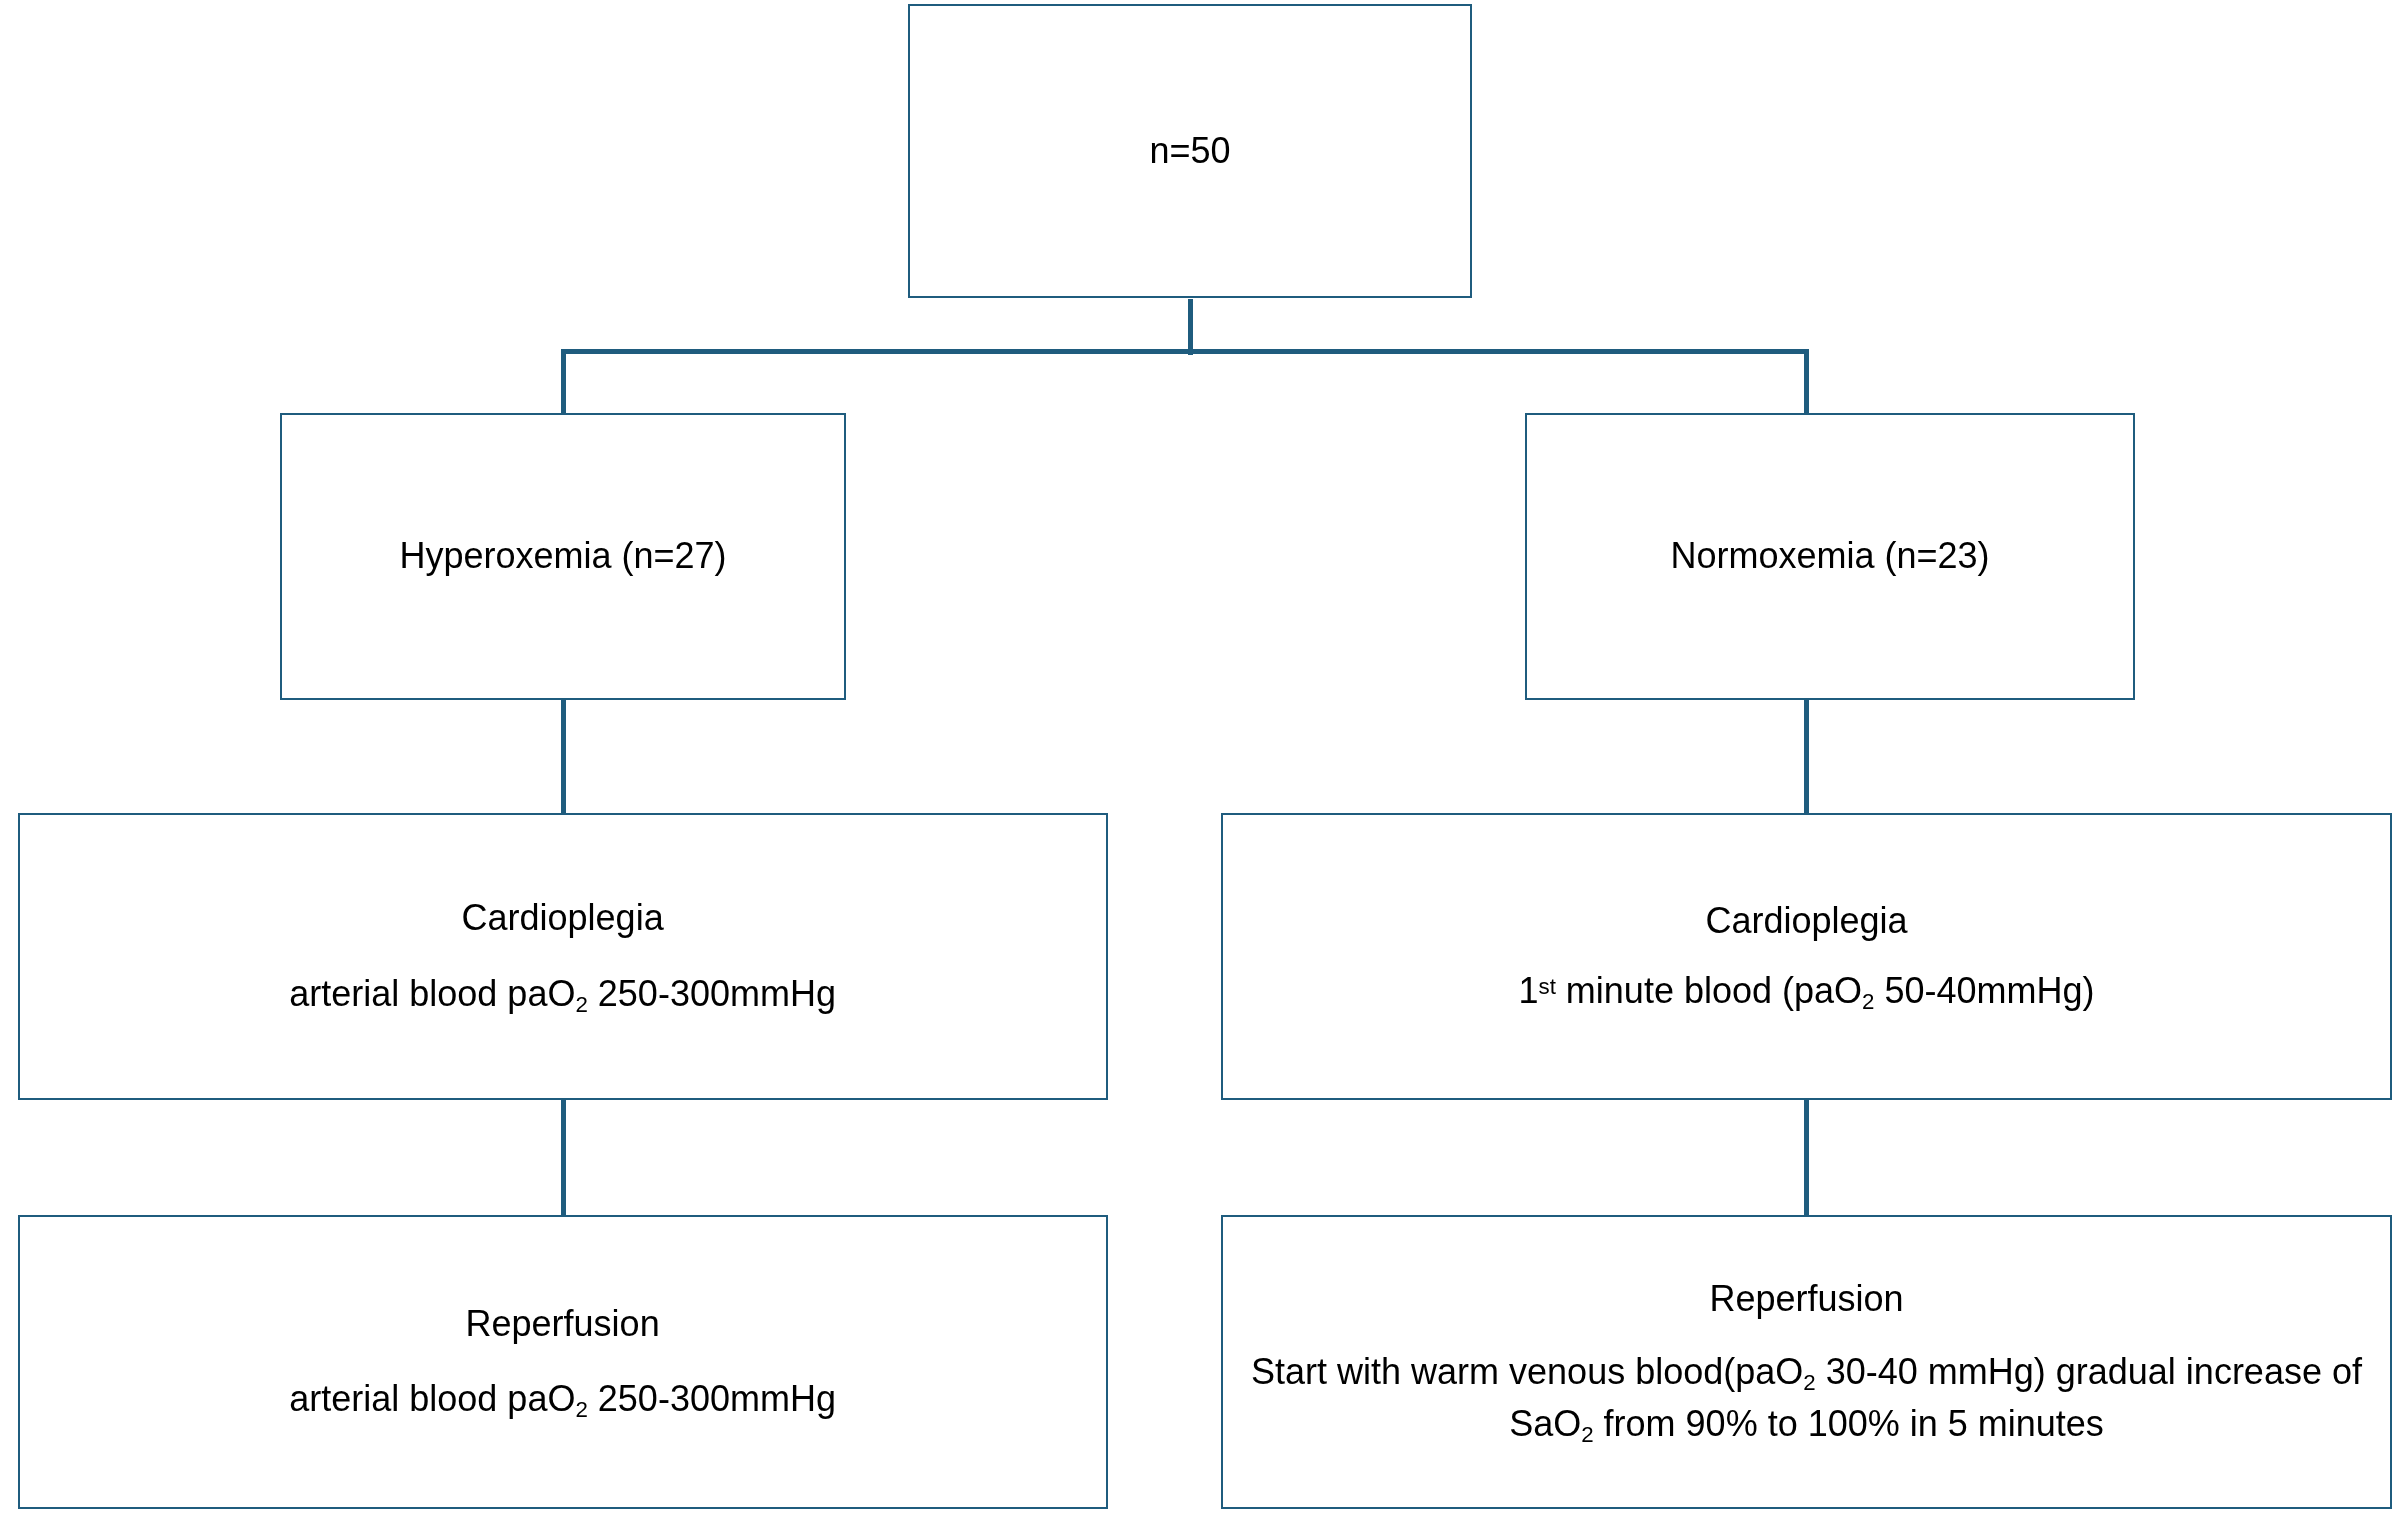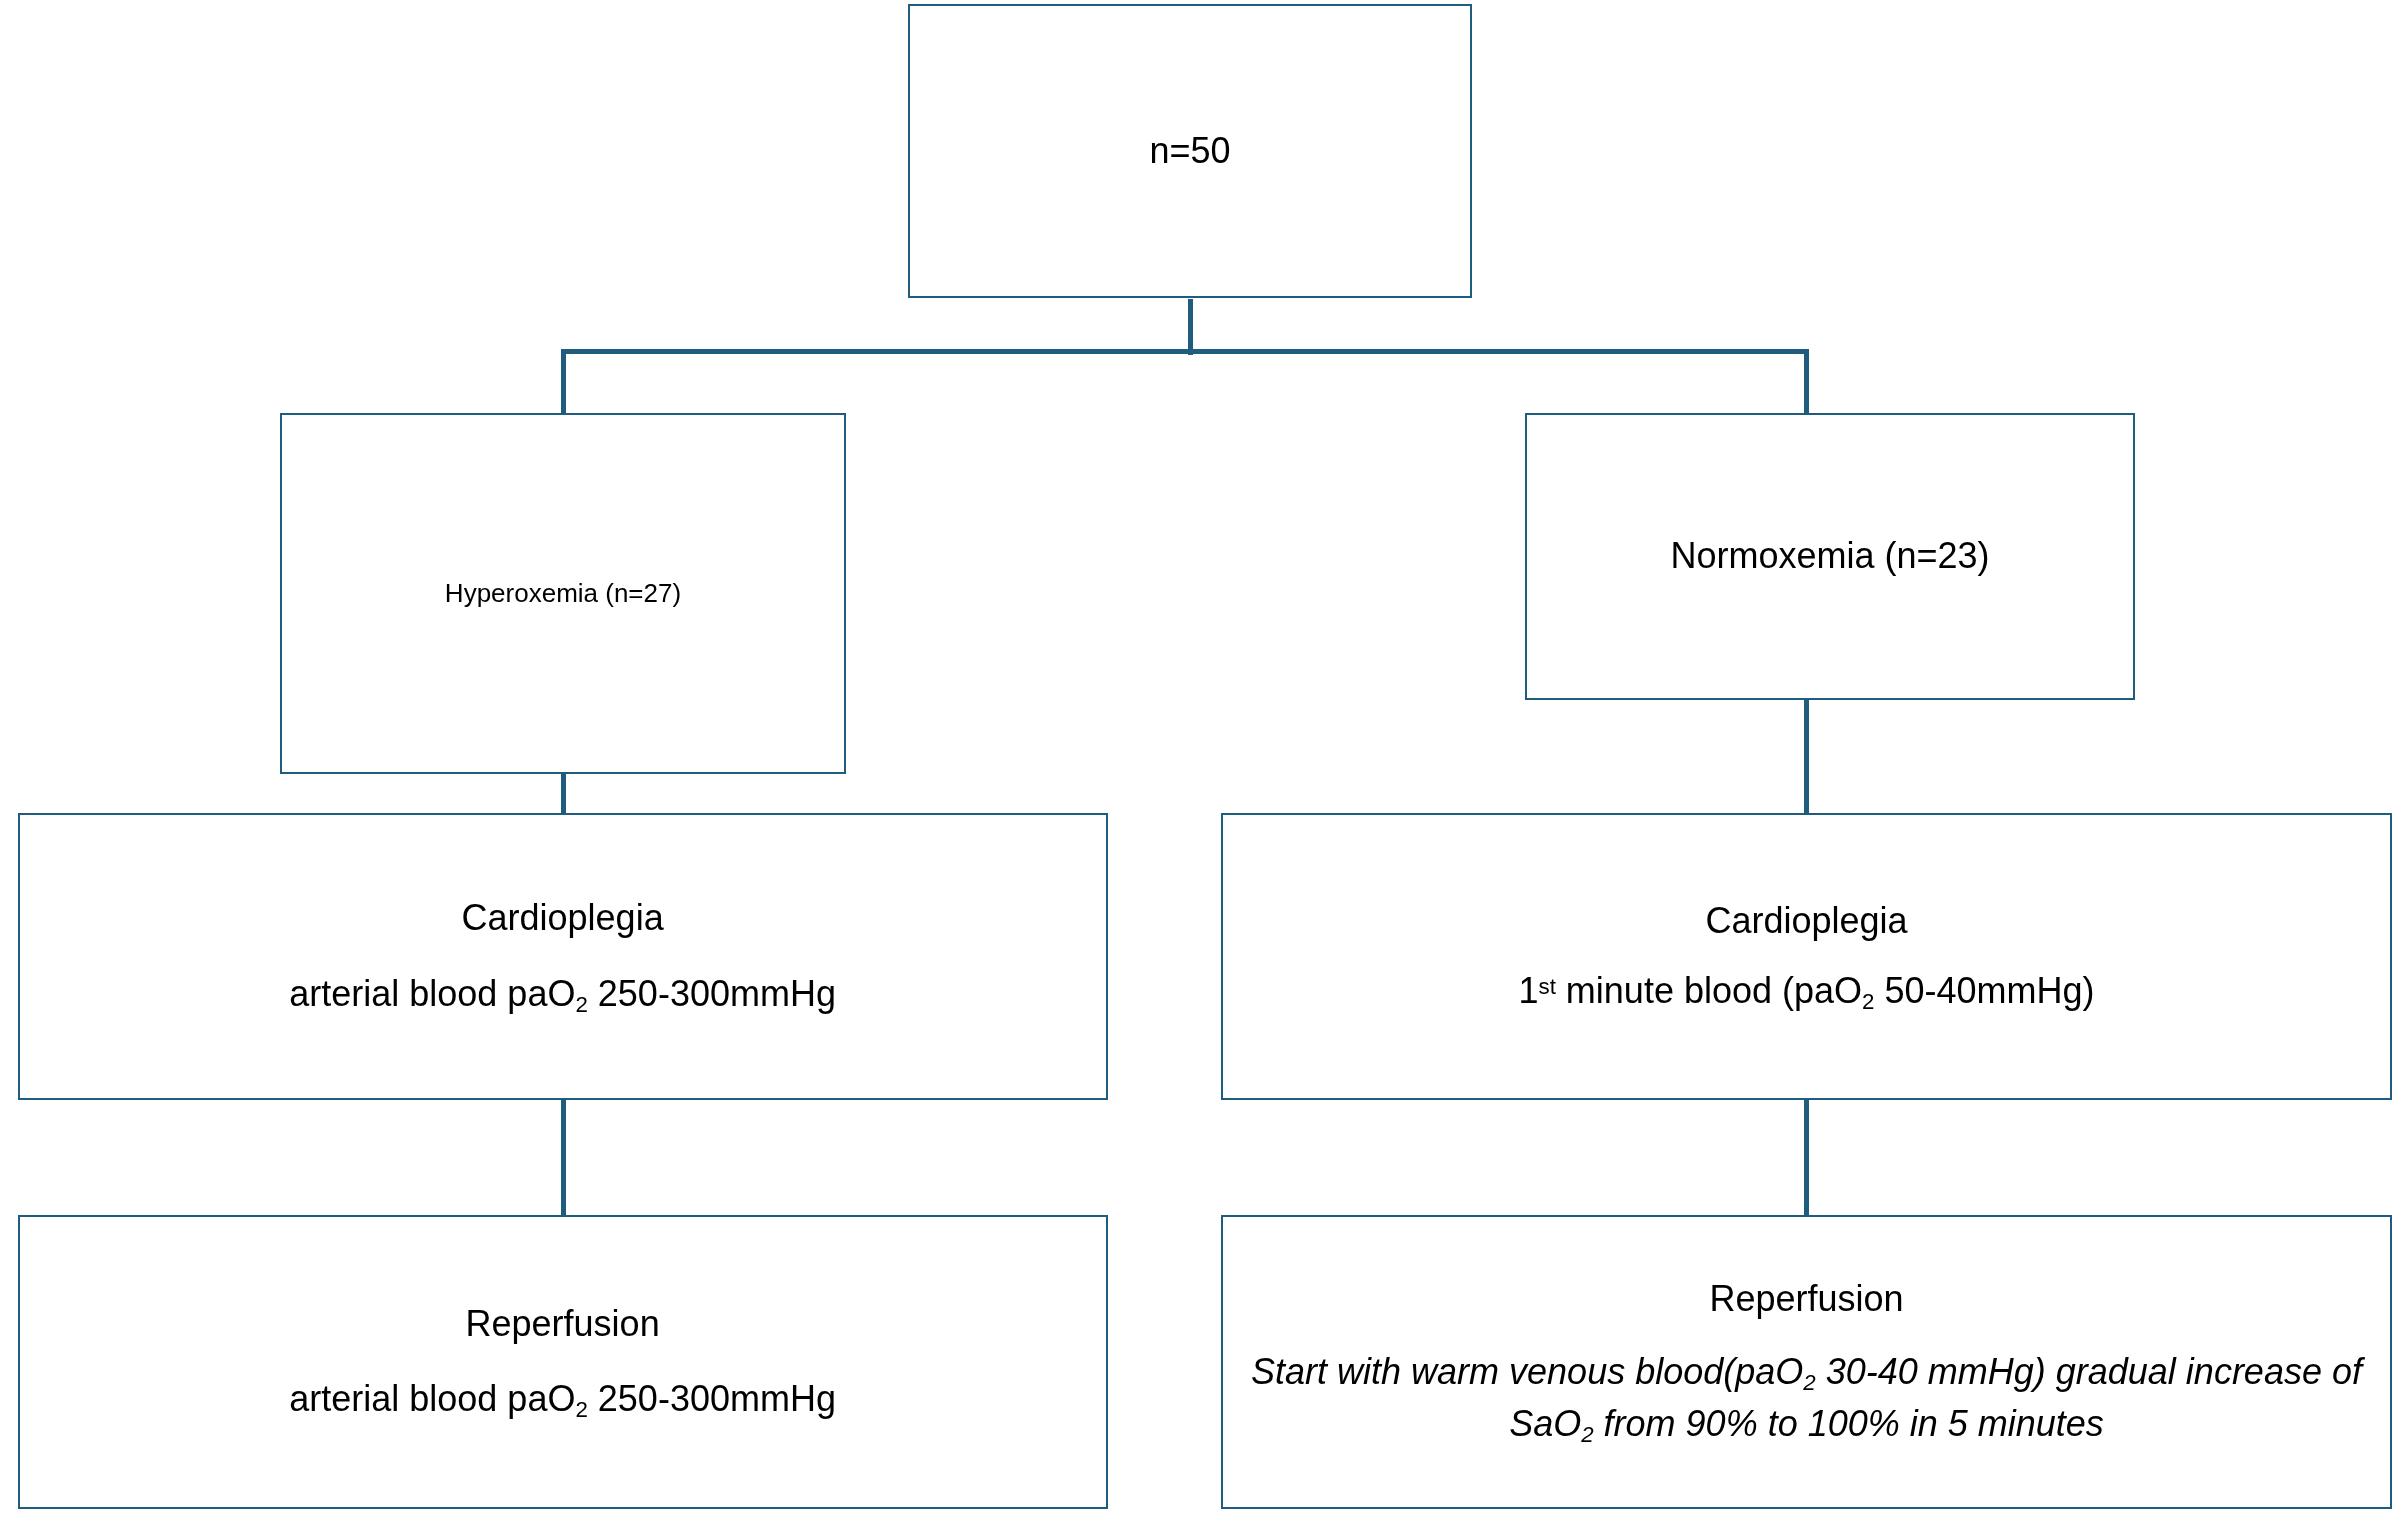--- a/index.html
+++ b/index.html
@@ -34,31 +34,31 @@
   }
   .node .line {
     display: block;
     white-space: nowrap;
   }
   .node .line.wrap {
     white-space: normal;
   }
   
   #node-root      { left: 908px; top: 4.1px;    width: 564px;  height: 294px; font-size: 36px; }
-  #node-hyper     { left: 280px;  top: 413px;  width: 566px;  height: 361px; font-size: 26px; }
+  #node-hyper     { left: 280px;  top: 413px;  width: 566px;  height: 287px; font-size: 36px; }
   #node-normo     { left: 1525px; top: 413px;  width: 610px;  height: 287px; font-size: 36px; }
   #node-cardio-l  { left: 17.6px;   top: 813px; width: 1090px; height: 287px; font-size: 36px; }
   #node-cardio-r  { left: 1221px; top: 813px; width: 1171px; height: 287px; font-size: 36px; }
   #node-reperf-l  { left: 17.6px;   top: 1215px; width: 1090px; height: 294px; font-size: 36px; }
   #node-reperf-r  { left: 1221px; top: 1215px; width: 1171px; height: 294px; font-size: 36px; }
 
   #node-cardio-l .line + .line,
   #node-reperf-l .line + .line { margin-top: 23.4px; }
   #node-cardio-r .line + .line { margin-top: 17.6px; }
-  #node-reperf-r .line + .line { margin-top: 20px; font-style: italic; }
+  #node-reperf-r .line + .line { margin-top: 20px; }
   #node-reperf-r .body { padding: 0 20px; line-height: 1.42; }
 
   sub { font-size: 0.62em; vertical-align: -0.26em; }
   sup { font-size: 0.62em; vertical-align: 0.40em; }
 
   
   .conn {
     position: absolute;
     background: #1F5C7E;
   }

